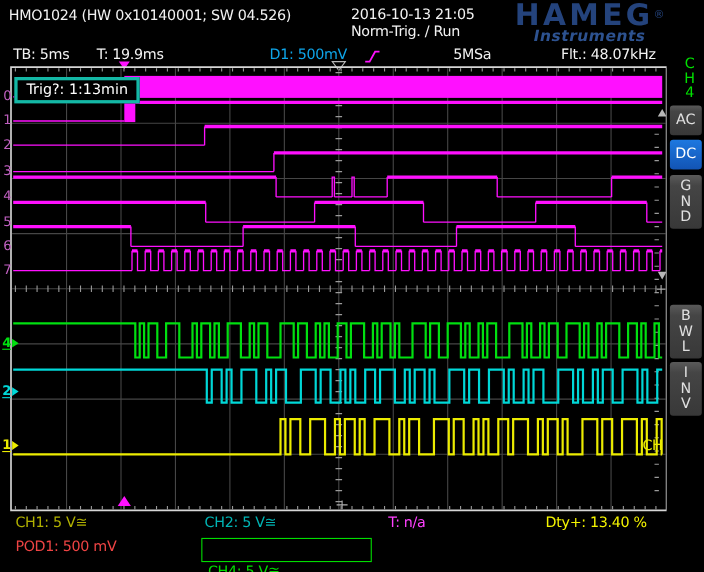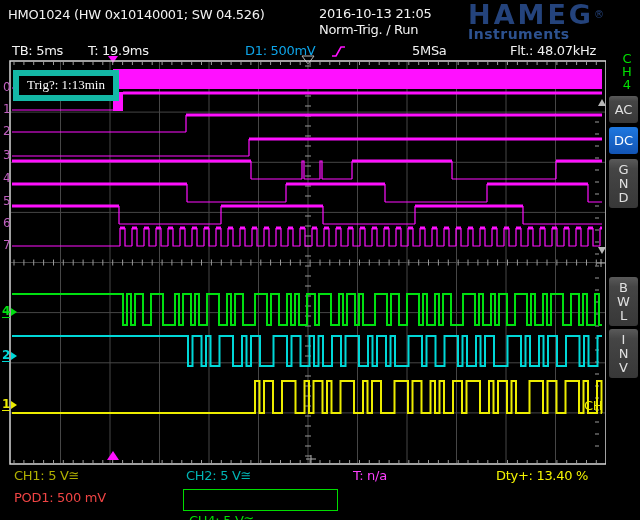--- a/index.html
+++ b/index.html
@@ -3,28 +3,28 @@
 <meta charset="utf-8">
 <style>
   html,body{margin:0;padding:0;background:#000;}
   #screen{position:relative;width:640px;height:520px;background:#000;overflow:hidden;
           font-family:"DejaVu Sans","Liberation Sans",sans-serif;color:#f2f2f2;}
   .abs{position:absolute;white-space:nowrap;}
   .t13{font-size:13px;letter-spacing:-0.3px;}
   
   #logo-word{font-weight:bold;font-size:27px;letter-spacing:3px;color:#24437c;line-height:24px;}
   #logo-reg{font-size:10px;color:#24437c;vertical-align:super;letter-spacing:0;}
-  #logo-sub{font-weight:bold;font-size:14px;color:#2d5290;text-align:left;letter-spacing:0.5px;margin-top:-2px;}
+  #logo-sub{font-weight:bold;font-size:14px;color:#2d5290;text-align:center;letter-spacing:0.5px;margin-top:-2px;font-style:italic;}
   
   .dig-label{font-size:12px;color:#c060c0;}
   .an-label{font-size:12px;font-weight:bold;display:flex;align-items:center;}
   .an-digit{border-bottom:1px solid currentColor;line-height:11px;}
   .an-arrow{width:0;height:0;border-top:4px solid transparent;border-bottom:4px solid transparent;
             border-left:6px solid currentColor;margin-left:1px;}
-  #trig-warning{border:6px solid #14b8a6;background:#000;padding:1px 8px 2px 8px;font-size:13px;color:#fff;font-family:Liberation Serif, serif;}
+  #trig-warning{border:3px solid #14b8a6;background:#000;padding:1px 8px 2px 8px;font-size:13px;color:#fff;}
   
   .tri-down-m{width:0;height:0;border-left:5px solid transparent;border-right:5px solid transparent;border-top:7px solid #ff10ff;}
   .tri-up-m{width:0;height:0;border-left:6px solid transparent;border-right:6px solid transparent;border-bottom:9px solid #ff10ff;}
   
   #sidebar{position:absolute;left:606px;top:0;width:34px;height:520px;background:#000;}
   .sb-btn{position:absolute;left:3px;width:29px;border-radius:3px;
           background:linear-gradient(180deg,#5a5a5a 0,#454545 20%,#383838 100%);
           color:#e0e0e0;font-size:13px;display:flex;flex-direction:column;align-items:center;justify-content:center;line-height:14px;}
   .sb-btn.active{background:linear-gradient(180deg,#1e78e0 0,#1254b4 100%);color:#fff;}
   #sidebar-ch{position:absolute;left:14px;top:52px;color:#00e000;font-size:13px;line-height:13px;text-align:center;width:14px;}

